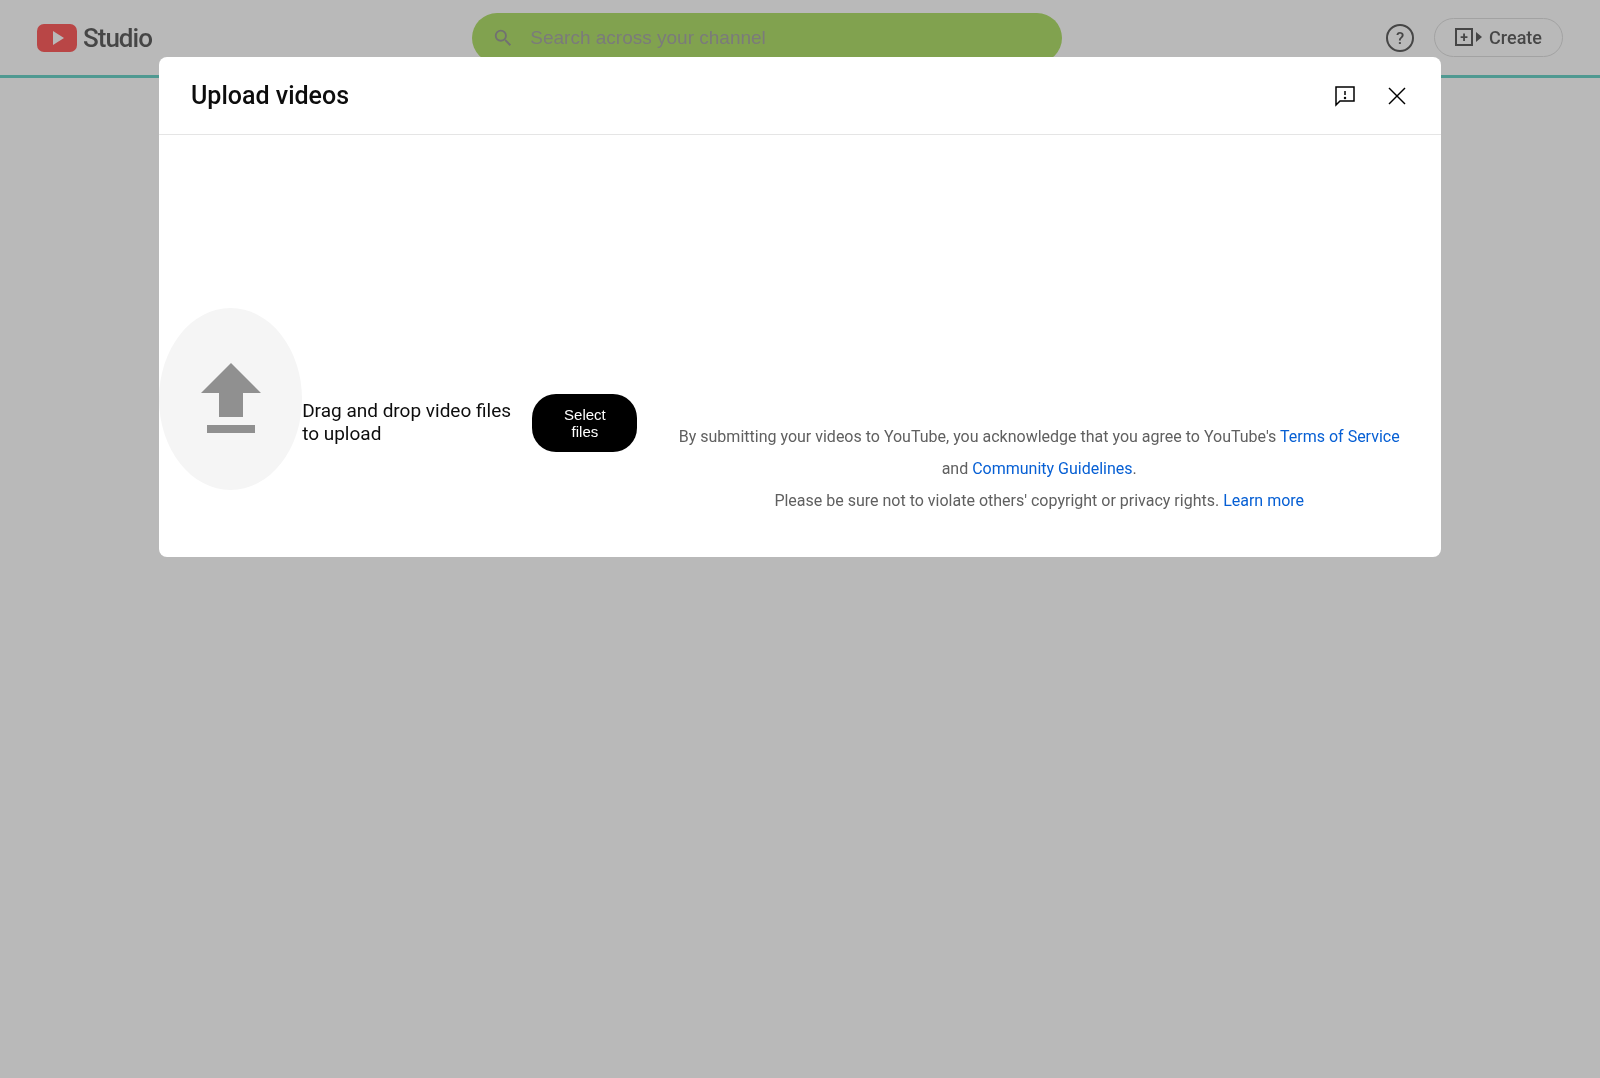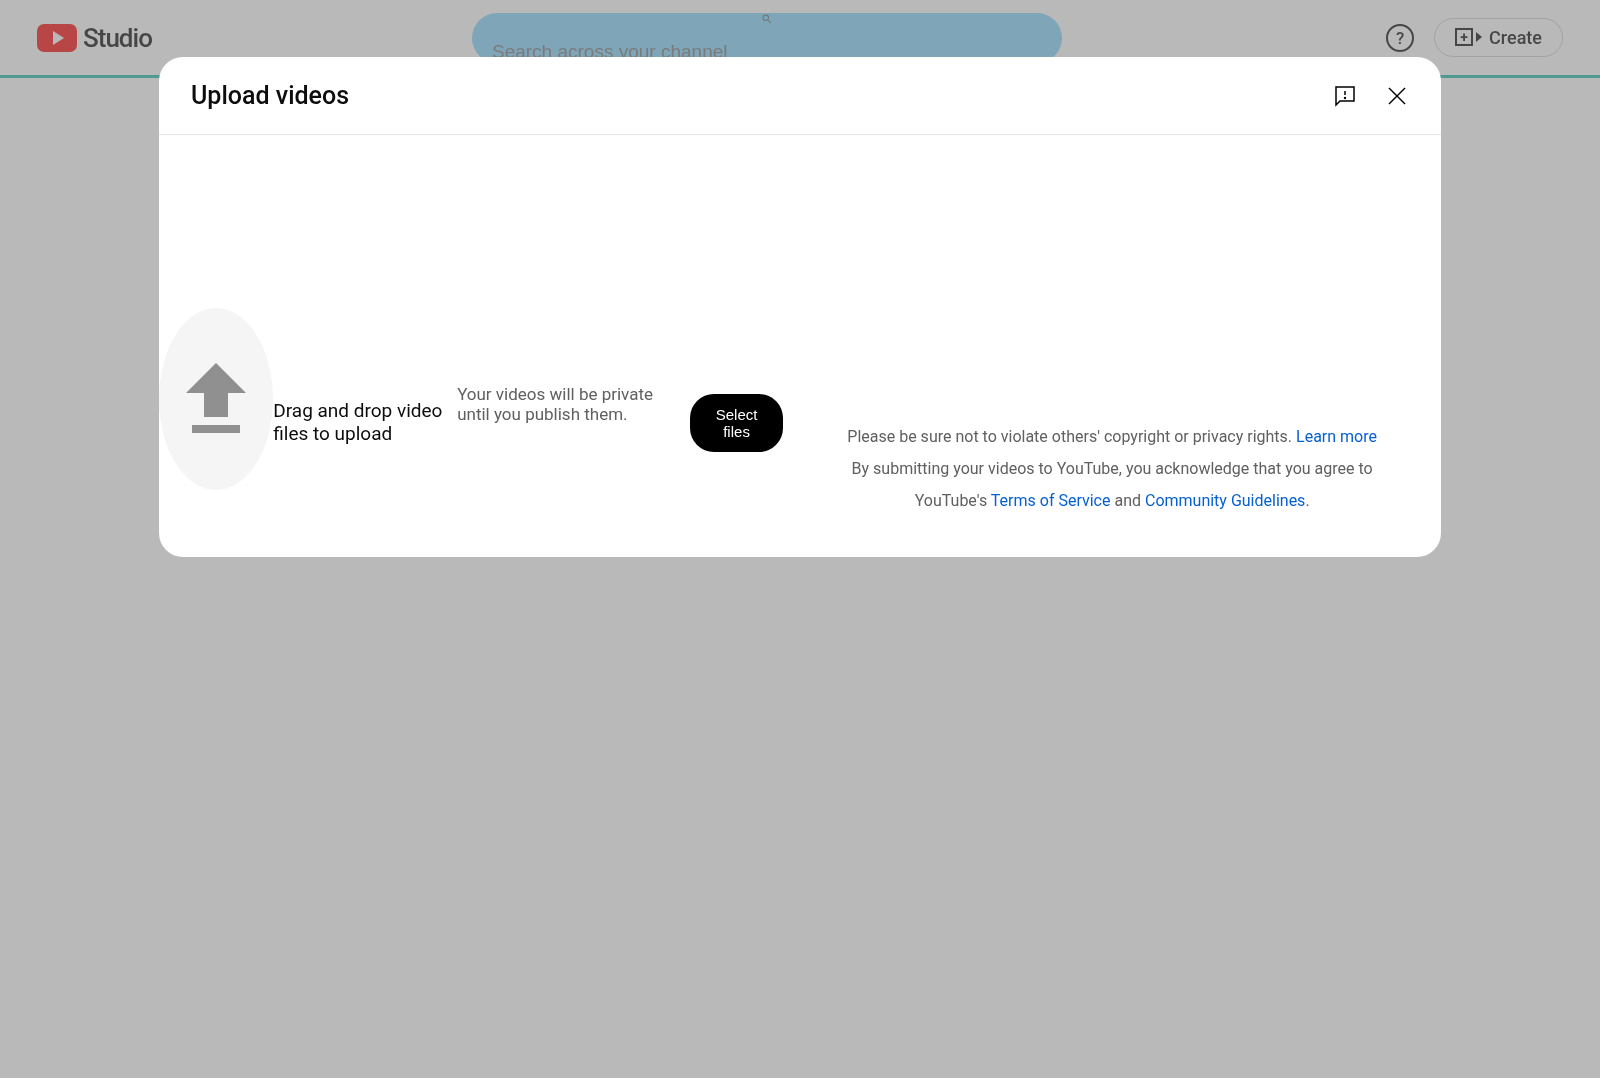--- a/index.html
+++ b/index.html
@@ -54,27 +54,26 @@
       margin-left: 2px;
     }
     .search-container {
       flex: 1;
       display: flex;
       justify-content: center;
     }
     .search-box {
       width: 590px;
       height: 50px;
-      background: #7dd3fc;
+      background: #84cc16;
       border-radius: 25px;
       display: flex;
       align-items: center;
       padding: 0 20px;
       gap: 16px;
-      flex-direction: column;
     }
     .search-icon-svg {
       width: 24px;
       height: 24px;
       fill: #606060;
     }
     .search-input {
       border: none;
       background: transparent;
       outline: none;
@@ -153,21 +152,21 @@
       height: 100%;
       background: rgba(128, 128, 128, 0.55);
       display: flex;
       align-items: flex-start;
       justify-content: center;
     }
     
     .dialog {
       width: 1282px;
       background: #fff;
-      border-radius: 24px;
+      border-radius: 8px;
       margin-top: 57px;
       display: flex;
       flex-direction: column;
       overflow: hidden;
       padding-bottom: 40px;
     }
     .dialog-header {
       display: flex;
       align-items: center;
       justify-content: space-between;
@@ -310,25 +309,24 @@
       </div>
     </div>
     <div class="dialog-body">
       <div class="upload-circle">
         <svg class="upload-arrow-svg" viewBox="0 0 60 72">
           <polygon points="30,0 60,30 42,30 42,54 18,54 18,30 0,30"></polygon>
           <rect x="6" y="62" width="48" height="8"></rect>
         </svg>
       </div>
       <div class="drag-text">Drag and drop video files to upload</div>
-      <div class="private-text">Your videos will be private until you publish them.</div>
       <button class="select-btn">Select files</button>
       <div class="footer">
         <div>
-          <span>Please be sure not to violate others' copyright or privacy rights. </span><a href="#">Learn more</a>
+          <span>By submitting your videos to YouTube, you acknowledge that you agree to YouTube's </span><a href="#">Terms of Service</a><span> and </span><a href="#">Community Guidelines</a><span>.</span>
         </div>
         <div>
-          <span>By submitting your videos to YouTube, you acknowledge that you agree to YouTube's </span><a href="#">Terms of Service</a><span> and </span><a href="#">Community Guidelines</a><span>.</span>
+          <span>Please be sure not to violate others' copyright or privacy rights. </span><a href="#">Learn more</a>
         </div>
       </div>
     </div>
   </div>
 </div>
 
 </body></html>

